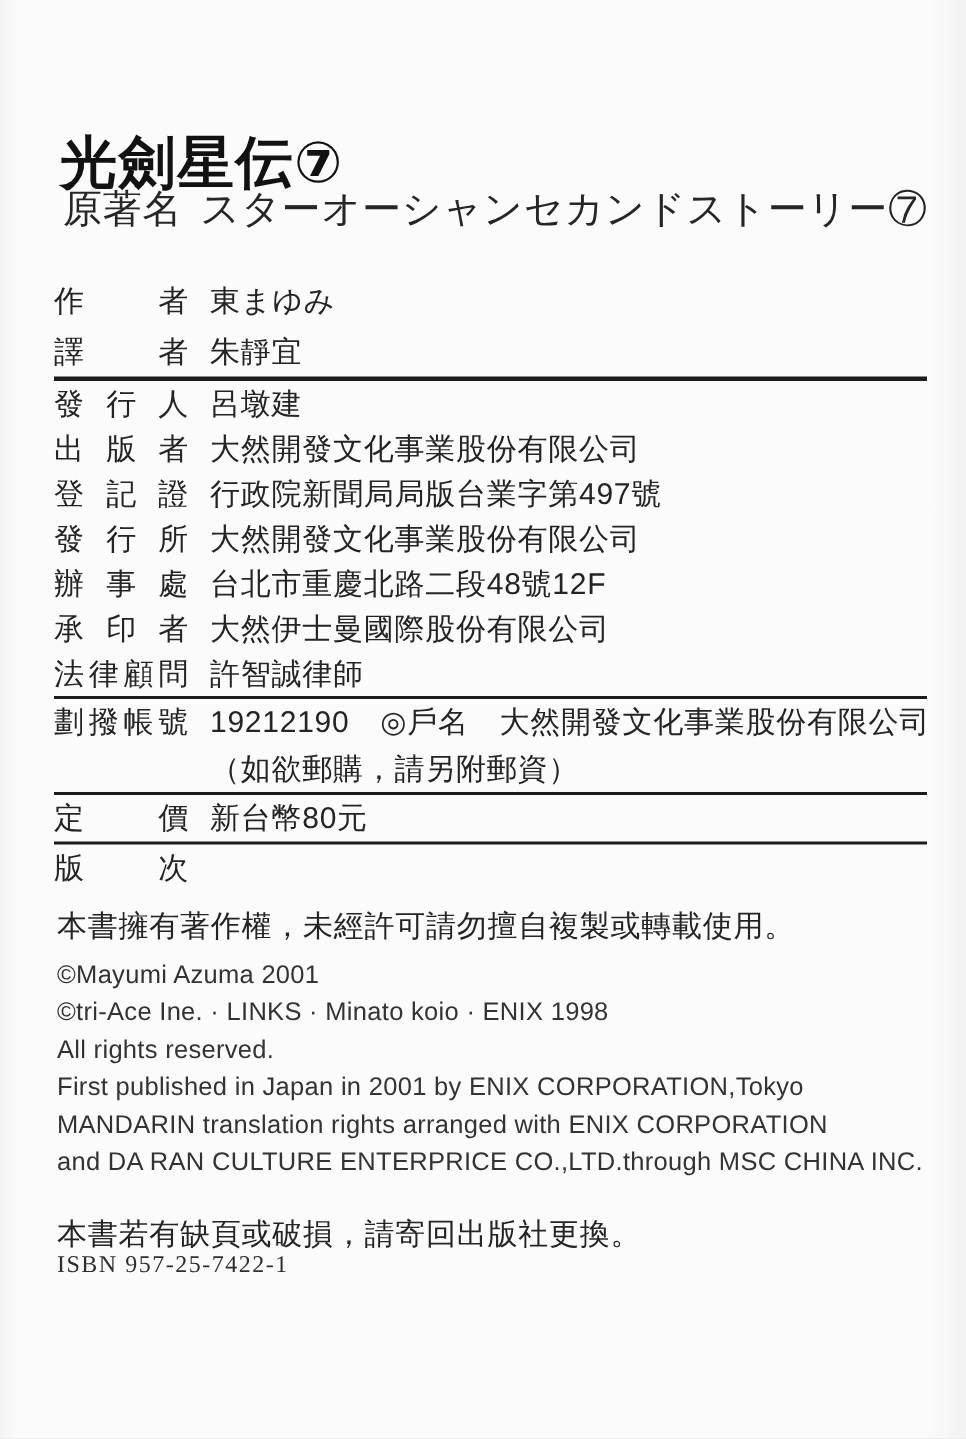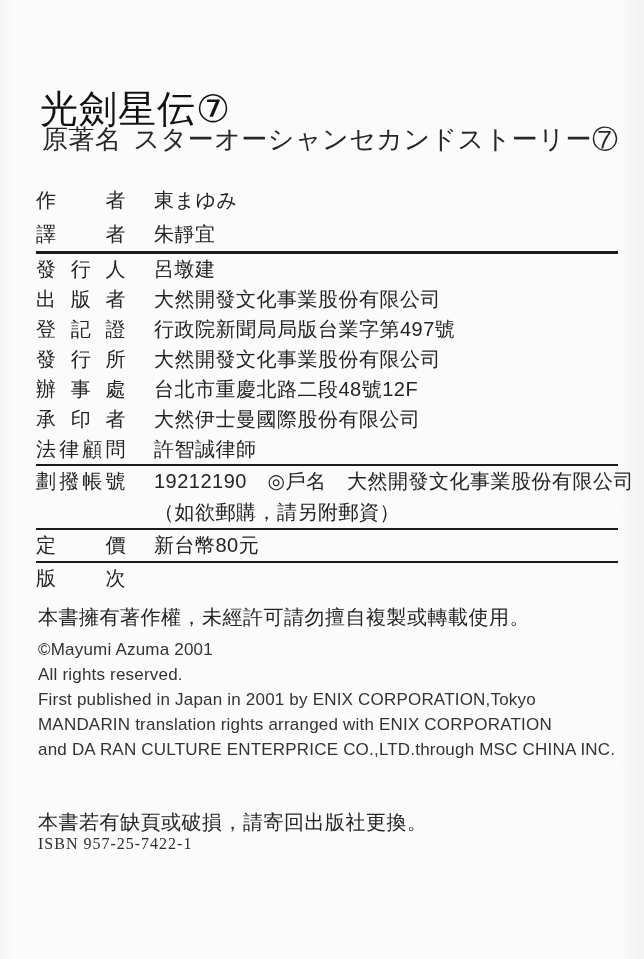--- a/index.html
+++ b/index.html
@@ -7,42 +7,42 @@
     position:relative;
     width:644px;height:959px;
     margin:0 auto;
     background:linear-gradient(90deg,#f4f4f4 0%,#fbfbfb 2%,#fbfbfb 96%,#f2f2f2 100%);
     font-family:"Liberation Sans","DejaVu Sans",sans-serif;
     color:#2b2b2b;
     overflow:hidden;
   }
   .book-title{
     position:absolute;left:40px;top:62px;
-    font-size:38px;font-weight:normal;color:#121212;
+    font-size:38px;font-weight:bold;color:#121212;
     letter-spacing:1px;line-height:1.2;
   }
   .orig-title{
     position:absolute;left:42px;top:122px;
     font-size:26px;font-weight:400;color:#262626;
     font-family:Liberation Sans, sans-serif;
     letter-spacing:0.5px;white-space:nowrap;
   }
   .orig-title .sep{display:inline-block;width:12px;}
   .info{
     position:absolute;left:36px;top:183px;width:582px;
     font-size:20px;letter-spacing:0.5px;color:#242424;
   }
   .row{display:flex;align-items:center;height:30px;}
   .row.tall{height:34px;}
   .row.h31{height:31px;}
   .label{
     width:90px;flex-shrink:0;
     display:flex;justify-content:space-between;
   }
-  .value{margin-left:28px;white-space:pre;}
+  .value{margin-left:14px;white-space:pre;}
   .rule{border-top:2px solid #1c1c1c;height:0;}
   .rule.thick{border-top-width:3px;}
   .notice-cjk{
     position:absolute;left:38px;top:604px;
     font-size:20px;letter-spacing:0.5px;color:#242424;text-align:center;
   }
   .credits{
     position:absolute;left:38px;top:637px;
     font-size:17px;line-height:25px;color:#333;
     letter-spacing:0.2px;
@@ -179,20 +179,21 @@
           <span>次</span>
         </span>
     </div>
 
   </div>
 
   <div class="notice-cjk">本書擁有著作權，未經許可請勿擅自複製或轉載使用。</div>
 
   <div class="credits">
     <div>©Mayumi Azuma 2001</div>
+    <div>©tri-Ace Ine. · LINKS · Minato koio · ENIX 1998</div>
     <div>All rights reserved.</div>
     <div>First published in Japan in 2001 by ENIX CORPORATION,Tokyo</div>
     <div>MANDARIN translation rights arranged with ENIX CORPORATION</div>
     <div>and DA RAN CULTURE ENTERPRICE CO.,LTD.through MSC CHINA INC.</div>
   </div>
 
   <div class="return-notice">本書若有缺頁或破損，請寄回出版社更換。</div>
 
   <div class="isbn">ISBN 957-25-7422-1</div>
 

